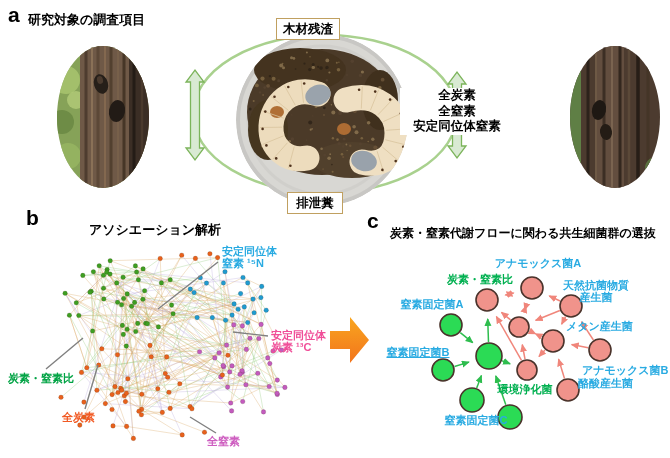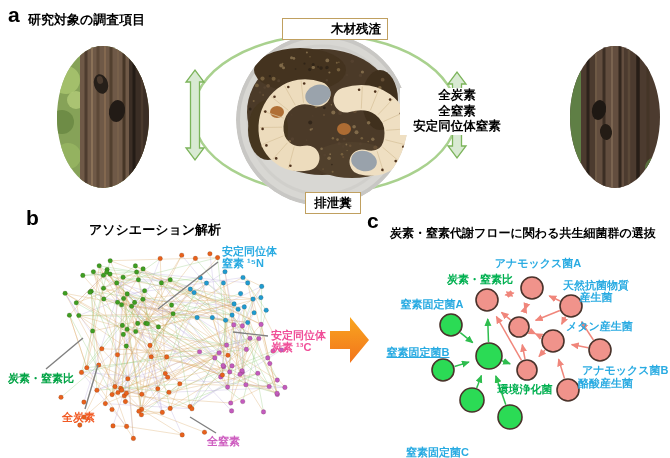--- a/index.html
+++ b/index.html
@@ -791,22 +791,22 @@
         <circle cx="443" cy="370" r="11" fill="#2BDB55" stroke="#4A332B" stroke-width="1.6"></circle>
         <circle cx="489" cy="356" r="13" fill="#2BDB55" stroke="#4A332B" stroke-width="1.6"></circle>
         <circle cx="472" cy="400" r="12" fill="#2BDB55" stroke="#4A332B" stroke-width="1.6"></circle>
         <circle cx="510" cy="417" r="12" fill="#2BDB55" stroke="#4A332B" stroke-width="1.6"></circle>
       </g>
   </svg>
 
   <div class="panel-tag" style="left:8px;top:4px;">a</div>
   <div class="panel-title" style="left:28px;top:11px;font-size:13px;">研究対象の調査項目</div>
 
-  <div class="box-label" style="left:282px;top:18px;width:62px;height:20px;padding-left:42px;">木材残渣</div>
-  <div class="box-label" style="left:305px;top:192px;width:54px;height:20px;">排泄糞</div>
+  <div class="box-label" style="left:276px;top:18px;width:62px;height:20px;">木材残渣</div>
+  <div class="box-label" style="left:287px;top:192px;width:54px;height:20px;">排泄糞</div>
 
 
   <div class="side-label" style="left:400px;top:88px;width:114px;font-size:12.5px;line-height:15.5px;">
     <div>全炭素</div>
     <div>全窒素</div>
     <div>安定同位体窒素</div>
   </div>
 
   <div class="panel-tag" style="left:26px;top:207px;">b</div>
   <div class="panel-title" style="left:70px;top:221px;width:170px;text-align:center;font-size:13px;">アソシエーション解析</div>
@@ -853,18 +853,18 @@
       </div>
       <div class="c-label" style="color: rgb(0, 176, 80); left: 465px; width: 120px; text-align: center; top: 384px;">
         <div>環境浄化菌</div>
       </div>
       <div class="c-label" style="color: rgb(41, 171, 226); left: 372px; width: 120px; text-align: center; top: 299px;">
         <div>窒素固定菌A</div>
       </div>
       <div class="c-label" style="color: rgb(41, 171, 226); left: 358px; width: 120px; text-align: center; top: 347px; text-decoration: underline;">
         <div>窒素固定菌B</div>
       </div>
-      <div class="c-label" style="color: rgb(41, 171, 226); left: 406px; width: 120px; top: 415px; margin-top: 32px;">
+      <div class="c-label" style="color: rgb(41, 171, 226); left: 416px; width: 120px; text-align: center; top: 415px;">
         <div>窒素固定菌C</div>
       </div>
     </div>
 
 </div>
 
 </body></html>

